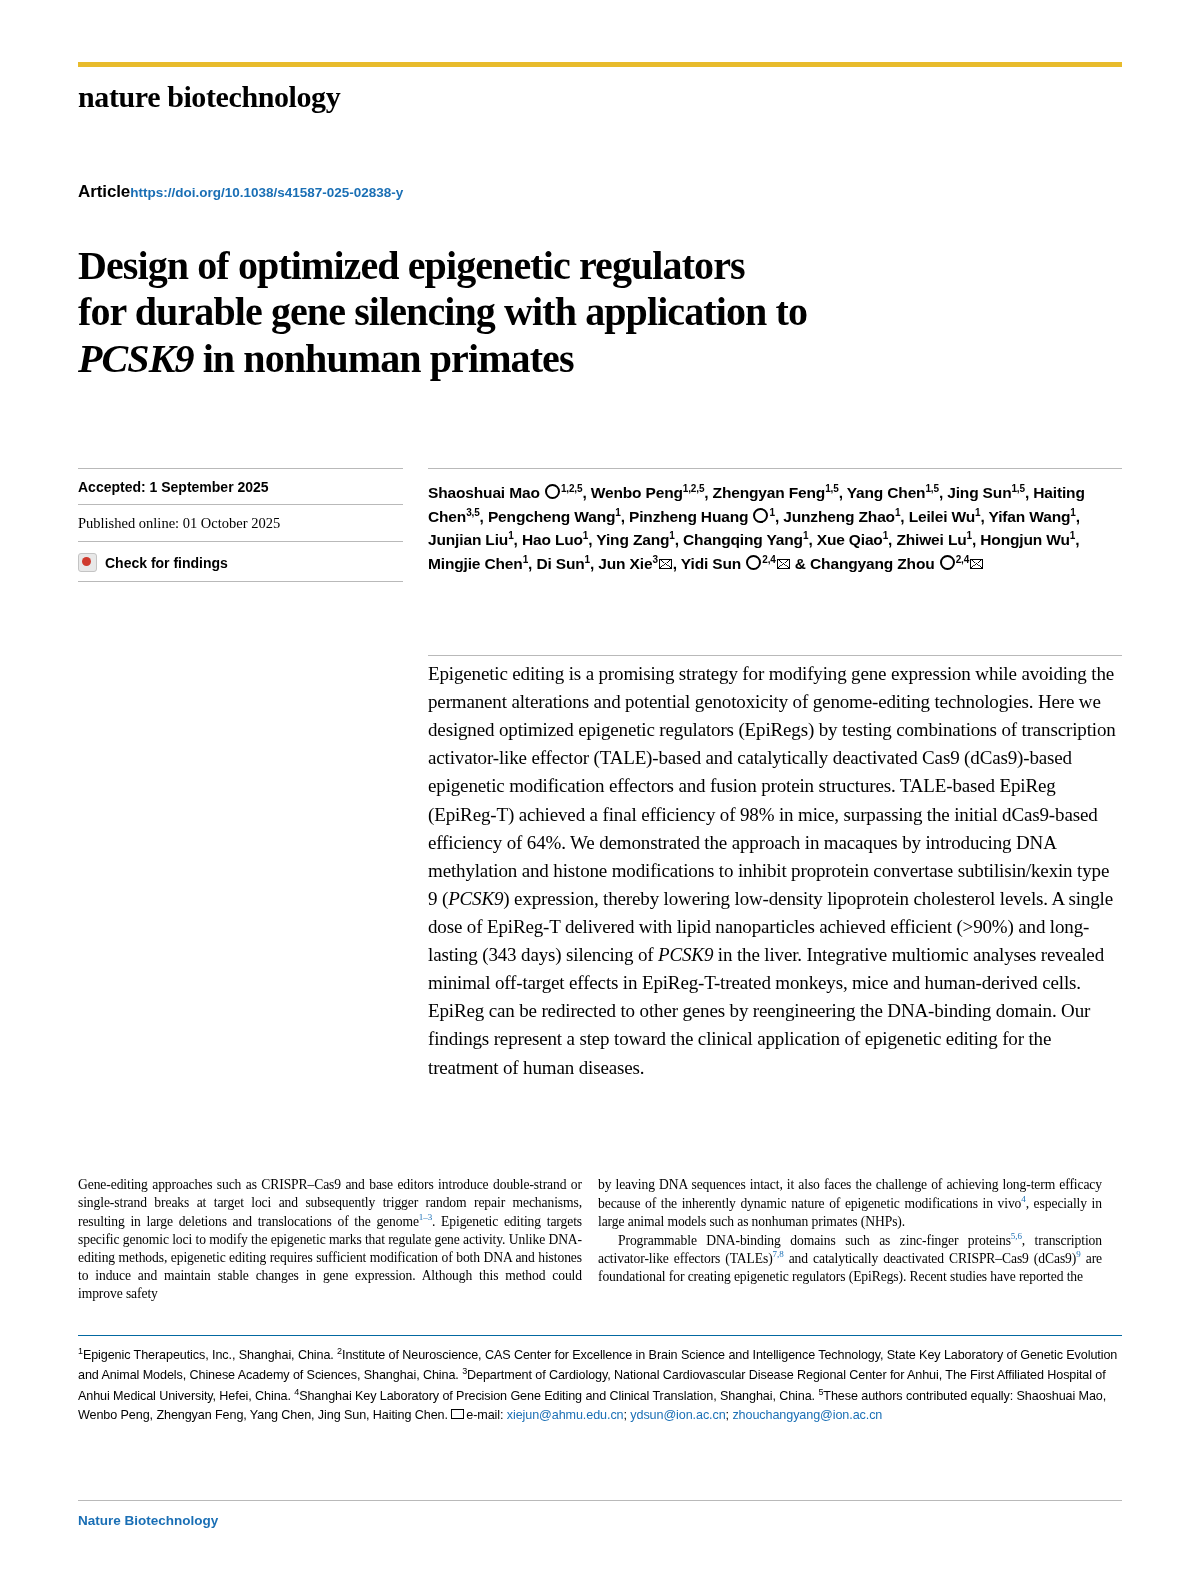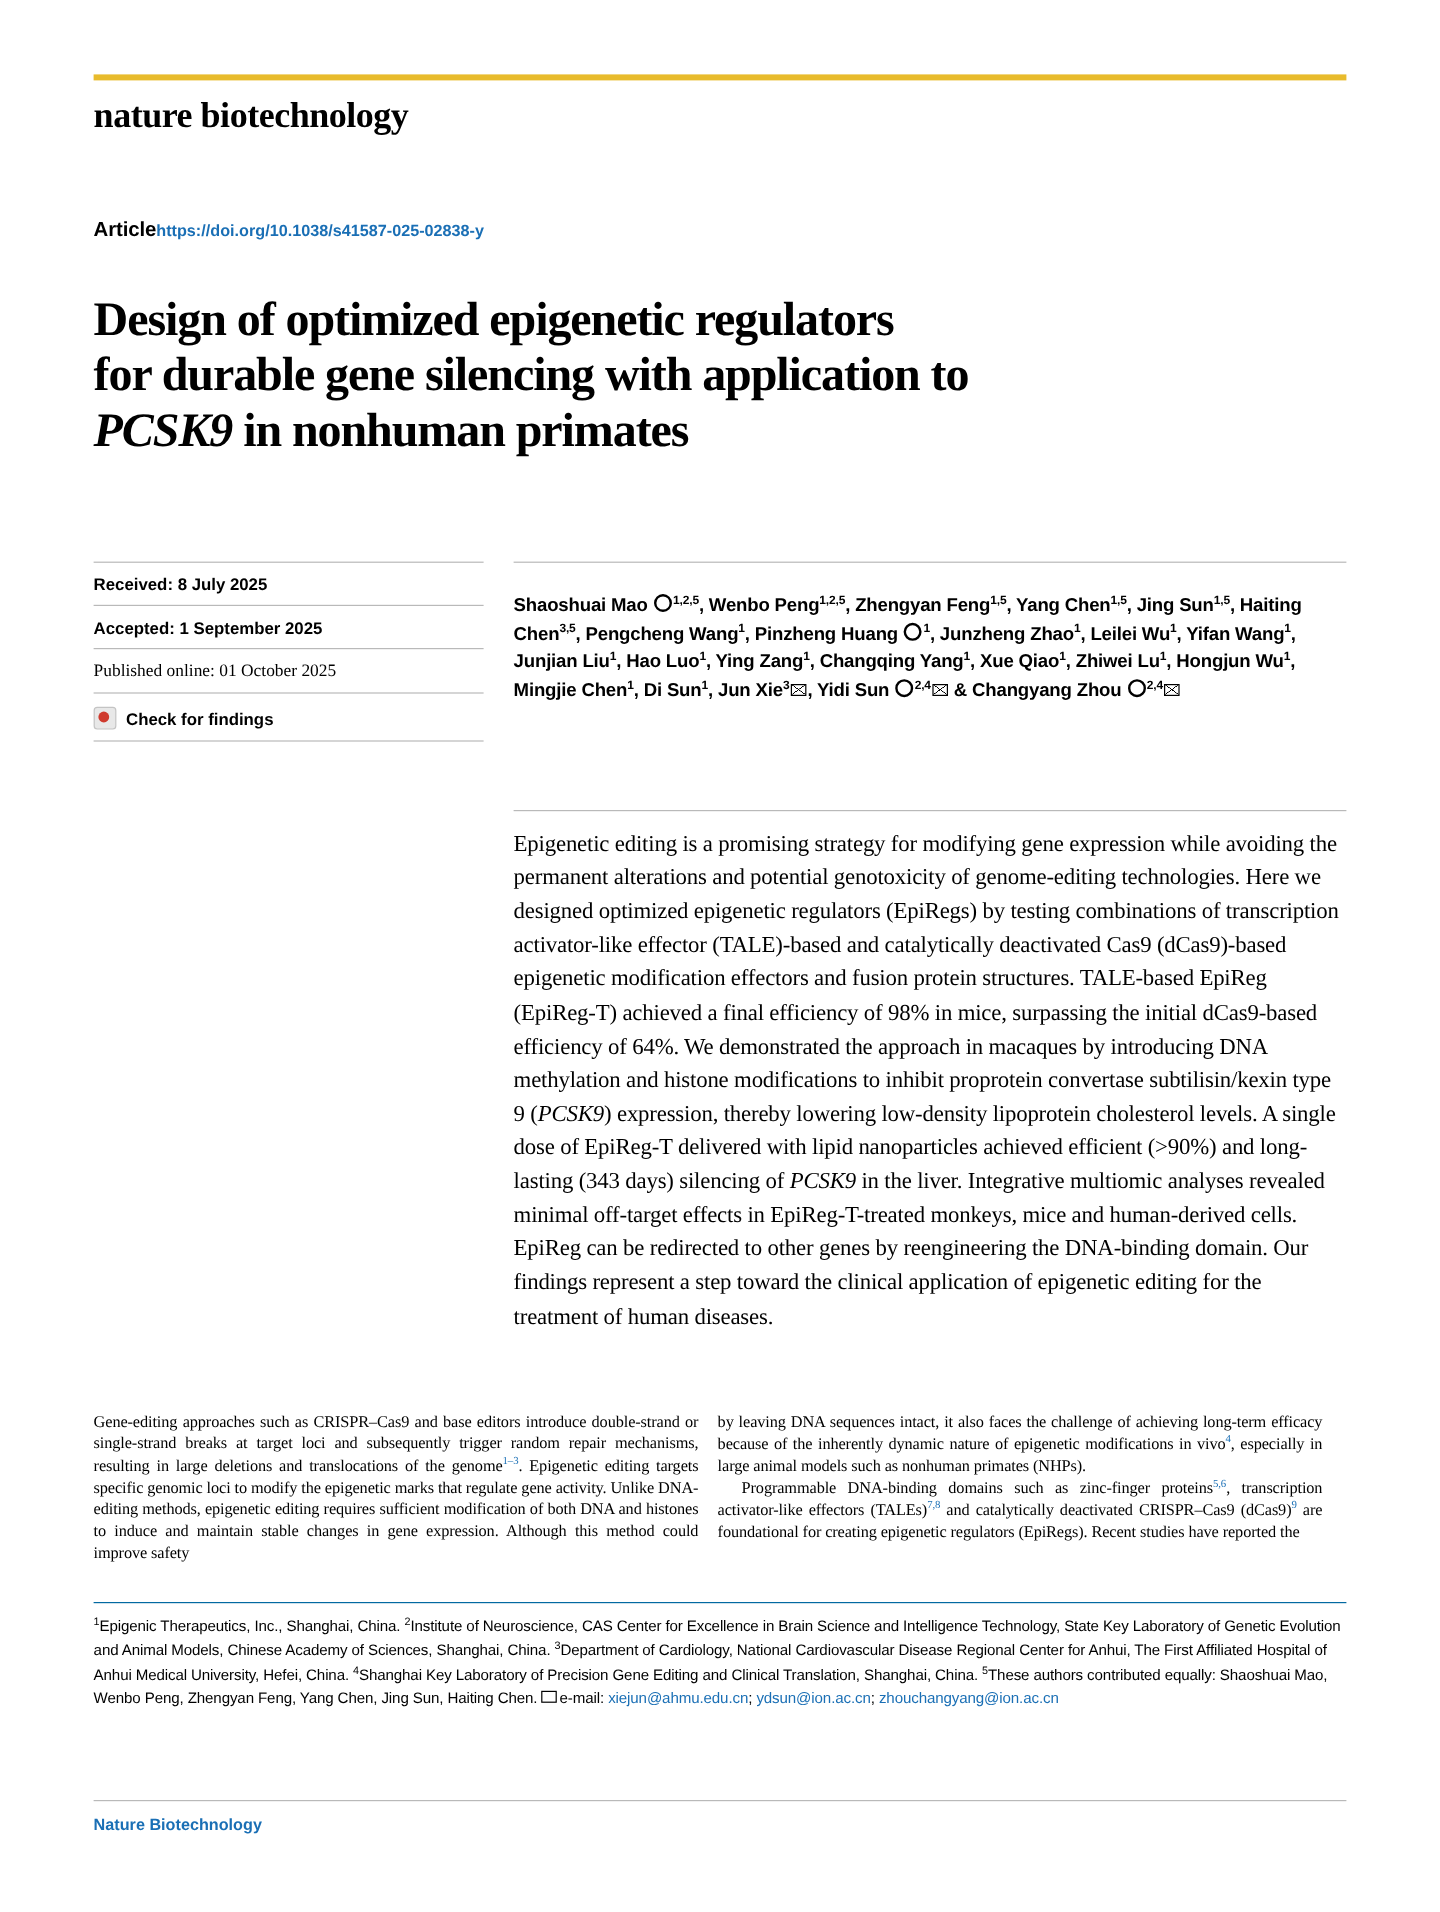--- a/index.html
+++ b/index.html
@@ -127,21 +127,21 @@
   .authors {
     position: absolute;
     left: 428px;
     top: 468px;
     width: 694px;
     font-size: 15.5px;
     font-weight: bold;
     line-height: 1.52;
     letter-spacing: -0.15px;
     border-top: 1px solid #b9b9b9;
-    padding-top: 24px;
+    padding-top: 12px;
   }
   .authors sup { font-weight: bold; font-size: 10px; vertical-align: super; }
   .orcid {
     display: inline-block;
     width: 11px; height: 11px;
     border-radius: 50%;
     border: 2px solid #000;
     position: relative;
     top: 1px;
     margin: 0 1px;
@@ -159,24 +159,24 @@
     position: absolute;
     left: 0; top: 0;
     width: 11px; height: 8px;
     background: linear-gradient(to bottom right, transparent 45%, #000 46%, #000 50%, transparent 51%),
                 linear-gradient(to bottom left, transparent 45%, #000 46%, #000 50%, transparent 51%);
   }
   
   .abstract {
     position: absolute;
     left: 428px;
-    top: 675px;
+    top: 655px;
     width: 694px;
     border-top: 1px solid #b9b9b9;
-    padding-top: 14px;
+    padding-top: 4px;
     font-family: "Liberation Serif", serif;
     font-size: 19px;
     line-height: 1.48;
     letter-spacing: -0.15px;
   }
   .abstract .ital { font-style: italic; }
   
   .body-cols {
     position: absolute;
     left: 78px;
@@ -243,21 +243,20 @@
     <a class="doi-link" href="#">https://doi.org/10.1038/s41587-025-02838-y</a>
   </div>
 
   <h1 class="title-block">
     <span>Design of optimized epigenetic regulators</span><br>
     <span>for durable gene silencing with application to</span><br>
     <span class="ital">PCSK9</span><span> in nonhuman primates</span>
   </h1>
 
   <div class="meta-col">
-    <div class="meta-line meta-received">Received: 8 July 2025</div>
     <div class="meta-line meta-accepted">Accepted: 1 September 2025</div>
     <div class="meta-line meta-published">Published online: 01 October 2025</div>
     <div class="check-updates">
       <span class="badge"></span>
       <span class="label">Check for findings</span>
     </div>
   </div>
 
   <div class="authors">Shaoshuai Mao <span class="orcid"></span><sup>1,2,5</sup>, Wenbo Peng<sup>1,2,5</sup>, Zhengyan Feng<sup>1,5</sup>, Yang Chen<sup>1,5</sup>, Jing Sun<sup>1,5</sup>, Haiting Chen<sup>3,5</sup>, Pengcheng Wang<sup>1</sup>, Pinzheng Huang <span class="orcid"></span><sup>1</sup>, Junzheng Zhao<sup>1</sup>, Leilei Wu<sup>1</sup>, Yifan Wang<sup>1</sup>, Junjian Liu<sup>1</sup>, Hao Luo<sup>1</sup>, Ying Zang<sup>1</sup>, Changqing Yang<sup>1</sup>, Xue Qiao<sup>1</sup>, Zhiwei Lu<sup>1</sup>, Hongjun Wu<sup>1</sup>, Mingjie Chen<sup>1</sup>, Di Sun<sup>1</sup>, Jun Xie<sup>3</sup><span class="envelope"></span>, Yidi Sun <span class="orcid"></span><sup>2,4</sup><span class="envelope"></span> &amp; Changyang Zhou <span class="orcid"></span><sup>2,4</sup><span class="envelope"></span></div>
 

